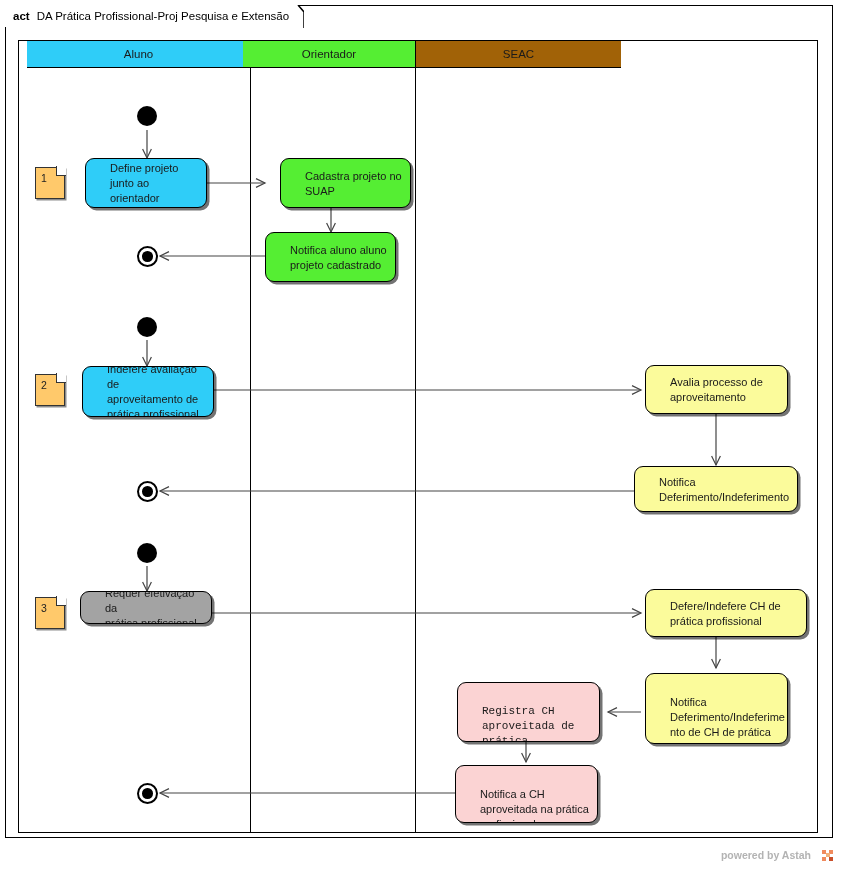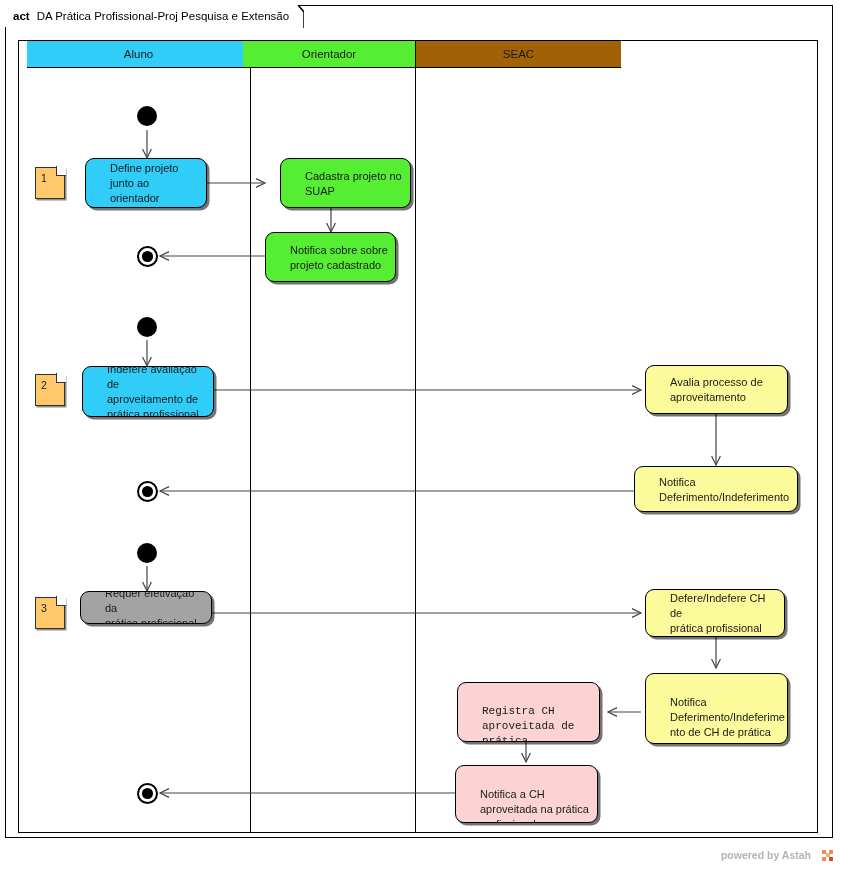--- a/index.html
+++ b/index.html
@@ -299,21 +299,21 @@
   <span>Define projeto
 junto ao orientador</span>
 </div>
 
 <div class="node center" style="left:280px; top:158px; width:131px; height:50px; background:#55EE33;">
   <span>Cadastra projeto no
 SUAP</span>
 </div>
 
 <div class="node center" style="left:265px; top:232px; width:131px; height:50px; background:#55EE33;">
-  <span>Notifica sobre sobre
+  <span>Notifica aluno aluno
 projeto cadastrado</span>
 </div>
 
 <div class="node center" style="left:82px; top:366px; width:132px; height:51px; background:#2FCDF8;">
   <span>Indefere avaliação de
 aproveitamento de
 prática profissional</span>
 </div>
 
 <div class="node center" style="left:645px; top:365px; width:143px; height:49px; background:#FBFB9B;border-radius:9px;">
@@ -324,21 +324,21 @@
 <div class="node center" style="left:634px; top:466px; width:164px; height:46px; background:#FBFB9B;">
   <span>Notifica
 Deferimento/Indeferimento</span>
 </div>
 
 <div class="node center" style="left:80px; top:591px; width:132px; height:33px; background:#a3a3a3;">
   <span>Requer efetivação da
 prática profissional</span>
 </div>
 
-<div class="node center" style="left:645px; top:589px; width:140px; height:48px; background:#FBFB9B;">
+<div class="node center" style="left:645px; top:589px; width:162px; height:48px; background:#FBFB9B;">
   <span>Defere/Indefere CH de
 prática profissional</span>
 </div>
 
 <div class="node" style="left:645px; top:673px; width:143px; height:71px; background:#FBFB9B;">
   <span>Notifica
 Deferimento/Indeferime
 nto de CH de prática
 profissional</span>
 </div>

